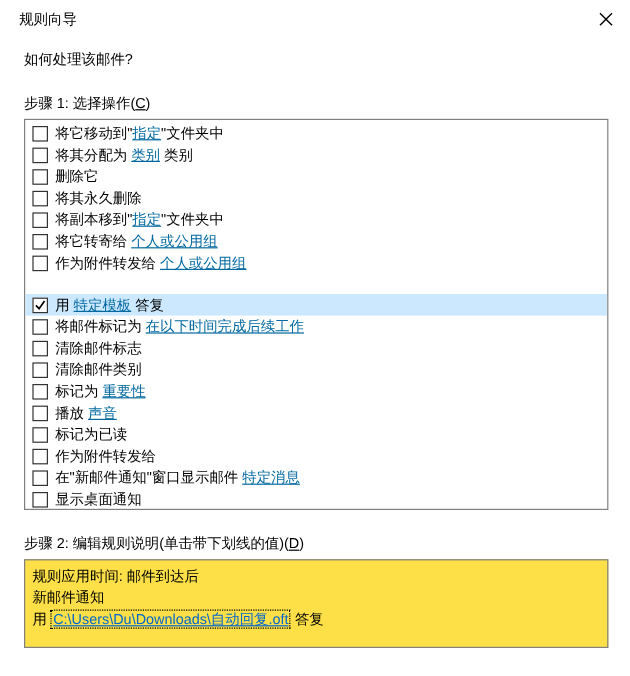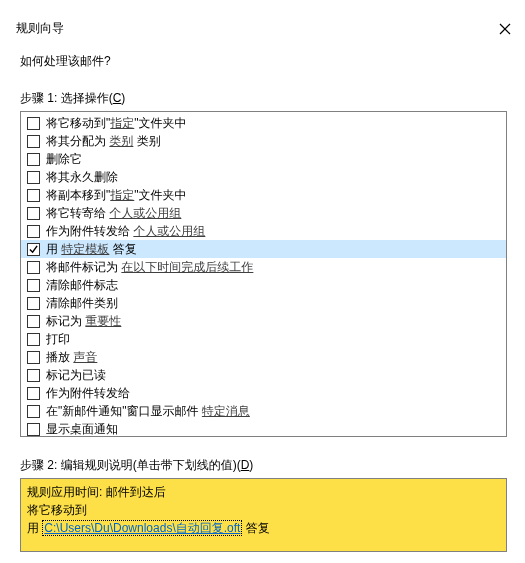--- a/index.html
+++ b/index.html
@@ -8,24 +8,23 @@
       font-size: 12px;
       background: #fff;
       color: #000;
       width: 525px;
       height: 563px;
       overflow: hidden;
     }
     .titlebar {
       display: flex;
       justify-content: space-between;
-      align-items: center;
+      align-items: flex-start;
       padding: 8px 12px 6px 16px;
       font-size: 12px;
-      margin-top: 12px;
     }
     .close-x {
       width: 16px;
       height: 16px;
       display: flex;
       align-items: center;
       justify-content: center;
       cursor: pointer;
     }
     .close-x svg { display: block; }
@@ -51,36 +50,37 @@
     .action-row {
       display: flex;
       align-items: center;
       padding: 1px 6px 1px 6px;
       line-height: 18px;
       height: 18px;
       white-space: nowrap;
     }
     .action-row.selected {
       background: #cce8ff;
+      margin-top: 17px;
     }
     .cb {
       width: 13px;
       height: 13px;
       border: 1px solid #333;
       margin-right: 6px;
       flex-shrink: 0;
       background: #fff;
       display: inline-flex;
       align-items: center;
       justify-content: center;
     }
     .cb.checked svg { display: block; }
     .cb svg { display: none; }
     .link {
-      color: #404040;
+      color: #0369a1;
       text-decoration: underline;
       cursor: pointer;
     }
     .step2 {
       margin-top: 20px;
     }
     .desc-box {
       border: 1px solid #808080;
       background: #fde047;
       padding: 4px 6px;
@@ -163,24 +163,20 @@
       <div class="action-row">
         <span class="cb"></span>
         <span><span>清除邮件类别</span></span>
       </div>
       <div class="action-row">
         <span class="cb"></span>
         <span><span>标记为 </span><span class="link">重要性</span></span>
       </div>
       <div class="action-row">
         <span class="cb"></span>
-        <span><span>打印</span></span>
-      </div>
-      <div class="action-row">
-        <span class="cb"></span>
         <span><span>播放 </span><span class="link">声音</span></span>
       </div>
       <div class="action-row">
         <span class="cb"></span>
         <span><span>标记为已读</span></span>
       </div>
       <div class="action-row">
         <span class="cb"></span>
         <span><span>作为附件转发给</span></span>
       </div>
@@ -193,17 +189,17 @@
         <span><span>显示桌面通知</span></span>
       </div>
     </div>
 
   <div class="step2">
     <div class="step-label">
       <span>步骤 2: 编辑规则说明(单击带下划线的值)(</span><span class="underline">D</span><span>)</span>
     </div>
     <div class="desc-box" id="desc-box">
         <div><span>规则应用时间: 邮件到达后</span></div>
-        <div><span>将它移动到</span></div>
+        <div><span>新邮件通知</span></div>
         <div><span>用 </span><span class="dotted-link">C:\Users\Du\Downloads\自动回复.oft</span><span> 答复</span></div>
       </div>
   </div>
 </div>
 
 </body></html>

